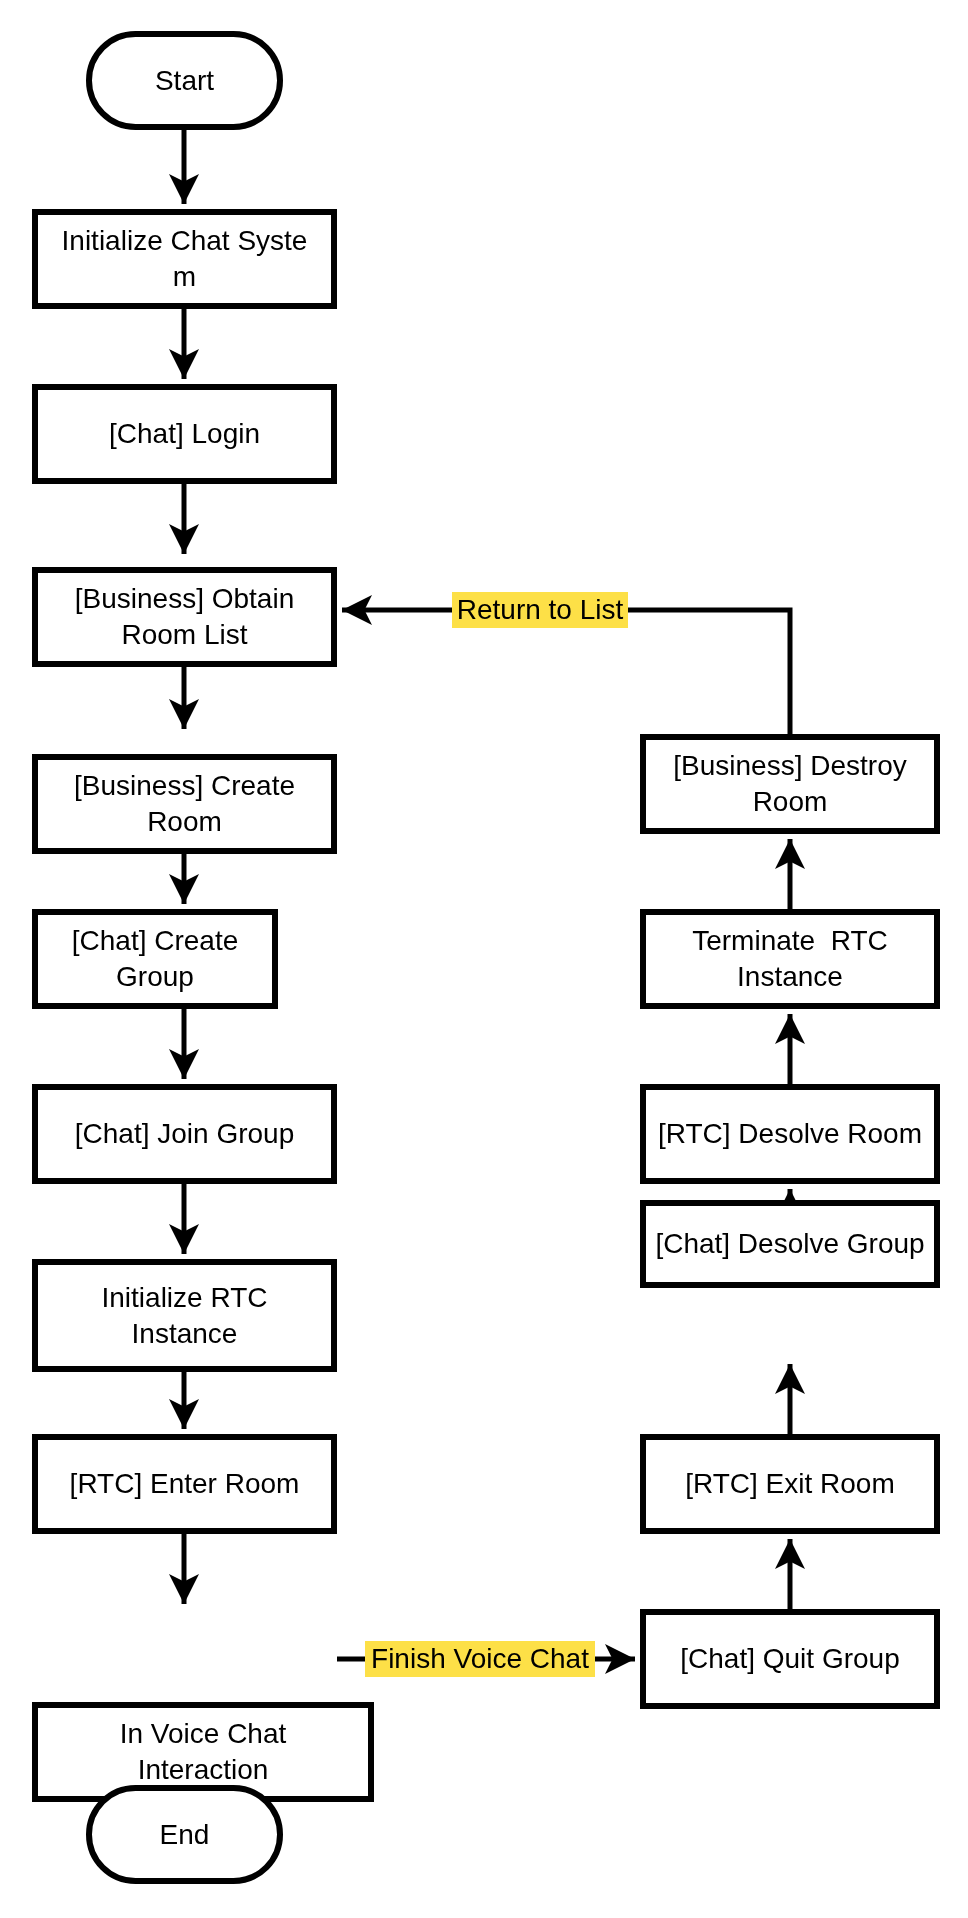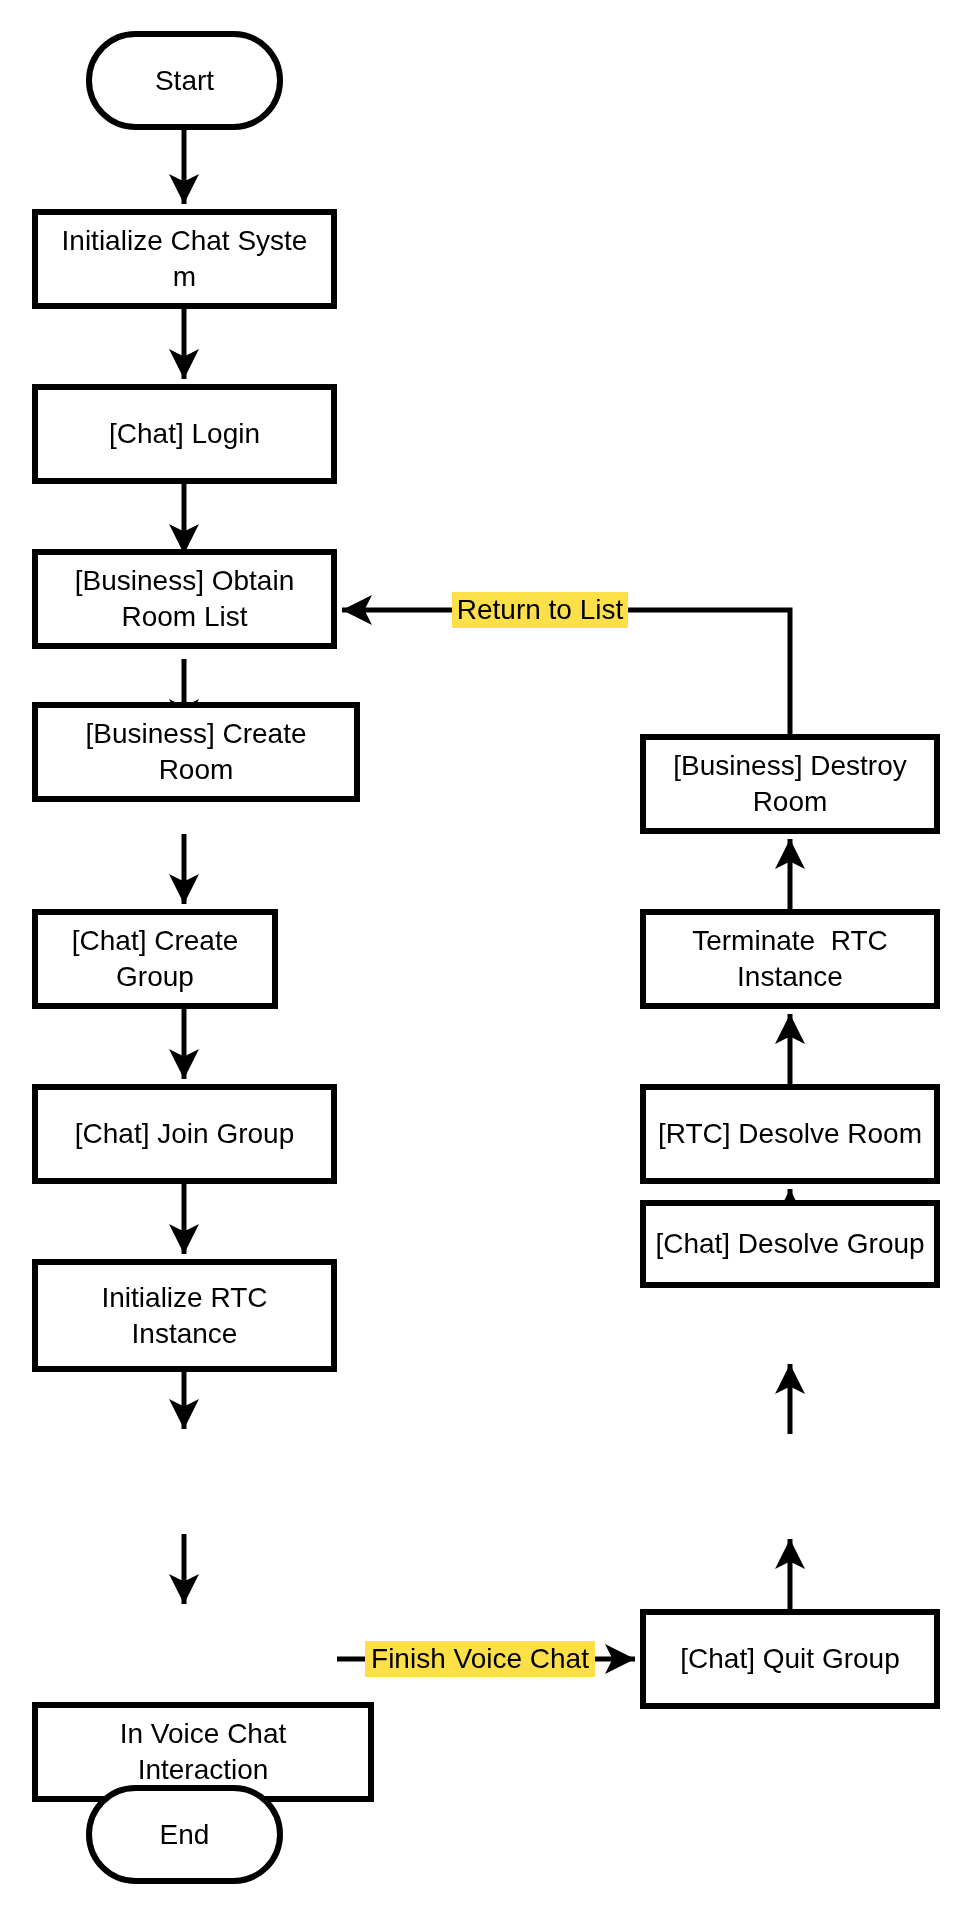--- a/index.html
+++ b/index.html
@@ -84,49 +84,51 @@
     <path d="M790 734 V 610 H 342" stroke="#000000" stroke-width="5" fill="none" marker-end="url(#arrow)"></path>
   </svg>
 
   <div class="node terminator" style="left:86px; top:31px; width:197px; height:99px">Start</div>
 
   <div class="node" style="left:32px; top:209px; width:305px; height:100px">Initialize Chat Syste
 m</div>
 
   <div class="node" style="left:32px; top:384px; width:305px; height:100px">[Chat] Login</div>
 
-  <div class="node" style="left:32px; top:549px; width:305px; height:100px">[Business] Obtain
+  <div class="node" style="left:32px; top:567px; width:305px; height:100px">[Business] Obtain
 Room List</div>
 
-  <div class="node" style="left:32px; top:702px; width:328px; height:100px">[Business] Create
+  <div class="node" style="left:32px; top:754px; width:305px; height:100px">[Business] Create
 Room</div>
 
   <div class="node" style="left:32px; top:909px; width:246px; height:100px">[Chat] Create Group</div>
 
   <div class="node" style="left:32px; top:1084px; width:305px; height:100px">[Chat] Join Group</div>
 
   <div class="node" style="left:32px; top:1259px; width:305px; height:113px">Initialize RTC
 Instance</div>
 
+  <div class="node" style="left:32px; top:1434px; width:305px; height:100px">[RTC] Enter Room</div>
 
   <div class="node" style="left:32px; top:1702px; width:342px; height:100px">In Voice Chat
 Interaction</div>
 
   <div class="node terminator" style="left:86px; top:1785px; width:197px; height:99px">End</div>
 
   <div class="node" style="left:640px; top:734px; width:300px; height:100px">[Business] Destroy
 Room</div>
 
   <div class="node" style="left:640px; top:909px; width:300px; height:100px">Terminate&nbsp; RTC
 Instance</div>
 
   <div class="node" style="left:640px; top:1084px; width:300px; height:100px">[RTC] Desolve Room</div>
 
   <div class="node" style="left:640px; top:1200px; width:300px; height:88px">[Chat] Desolve Group</div>
 
+  <div class="node" style="left:640px; top:1434px; width:300px; height:100px">[RTC] Exit Room</div>
 
   <div class="node" style="left:640px; top:1609px; width:300px; height:100px">[Chat] Quit Group</div>
 
   <div class="edge-label" style="left:365px; top:1641px; width:230px">Finish Voice Chat</div>
 
   <div class="edge-label" style="left:452px; top:592px; width:176px">Return to List</div>
 
 </div>
 
 </body></html>

